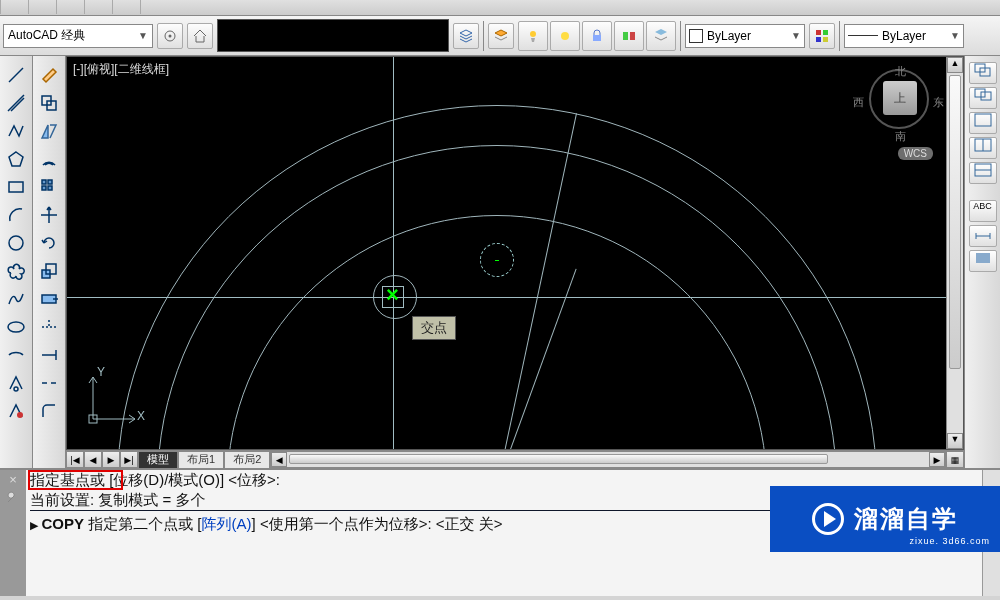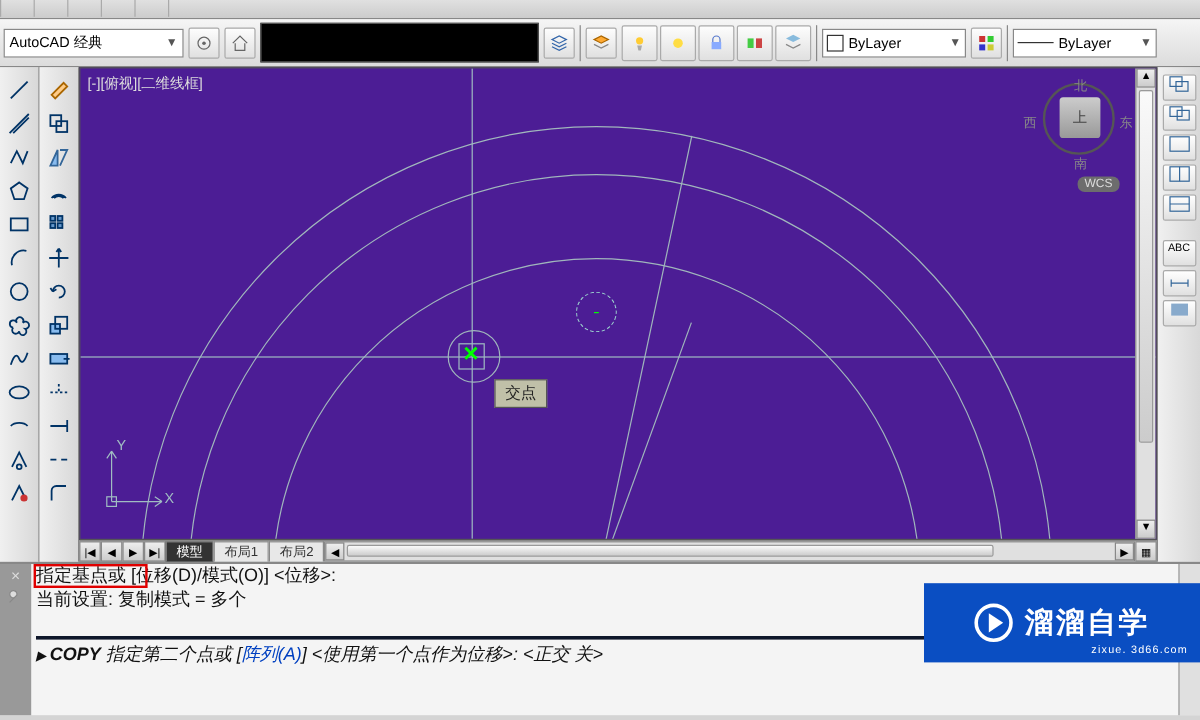--- a/index.html
+++ b/index.html
@@ -27,21 +27,21 @@
 .lineweight .arrow { margin-left:auto; font-size:10px; color:#555; }
 
 
 .main { display:flex; height: 412px; }
 .vtoolbar { width:33px; background:linear-gradient(90deg,#f0f0f0,#d8d8d8); border-right:1px solid #888; display:flex; flex-direction:column; align-items:center; padding-top:6px; gap:2px; }
 .vtoolbar.second { width:33px; }
 .vtool { width:26px; height:26px; display:flex; align-items:center; justify-content:center; border:1px solid transparent; border-radius:2px; }
 .vtool svg { width:20px; height:20px; stroke:#003366; stroke-width:1.5; fill:none; }
 
 .canvas-wrap { flex:1; display:flex; flex-direction:column; background:#0d1f24; position:relative; }
-.canvas { flex:1; background:#4c1d95; position:relative; overflow:hidden; border:1px solid #555; }
+.canvas { flex:1; background:#000000; position:relative; overflow:hidden; border:1px solid #555; }
 .view-label { position:absolute; top:4px; left:6px; font-size:12px; color:#ddd; }
 .crosshair-h { position:absolute; top:240px; left:0; right:0; height:1px; background:#a0bcc2; }
 .crosshair-v { position:absolute; left:326px; top:0; bottom:0; width:1px; background:#a0bcc2; }
 .picksq { position:absolute; top:229px; left:315px; width:22px; height:22px; border:1px solid #a0bcc2; }
 .pickx { position:absolute; color:#0f0; font-size:22px; font-weight:bold; left:319px; top:225px; }
 .tip { position:absolute; background:#c0c0a8; border:1.5px solid #555; padding:2px 8px; font-size:13px; color:#222; left:345px; top:259px; }
 .sel-circle { position:absolute; border:1px dashed #9cc; border-radius:50%; width:34px; height:34px; left:413px; top:186px; }
 .sel-dot { position:absolute; width:4px; height:1px; background:#0f0; left:428px; top:203px; }
 .arc { position:absolute; border:1px solid #a0b6bc; border-radius:50%; }
 .radial { position:absolute; width:1px; background:#a0b6bc; transform-origin: top center; }
@@ -73,21 +73,21 @@
 .vscroll .vbtn { height:16px; border:1px solid #888; background:linear-gradient(#eee,#ccc); font-size:9px; text-align:center; }
 .vscroll .vthumb { position:absolute; top:18px; left:2px; right:2px; height:75%; background:linear-gradient(#fafafa,#ccc); border:1px solid #999; border-radius:2px; }
 
 
 .cmdwin { height:128px; display:flex; background:#f4f4f4; border-top:2px solid #888; }
 .cmd-left { width:26px; background:#999; display:flex; flex-direction:column; align-items:center; justify-content:flex-start; gap:2px; padding-top:2px; }
 .cmd-left .cx { color:#ddd; font-size:13px; }
 .cmd-left .wr { width:16px; height:16px; }
 .cmd-body { flex:1; padding:0 4px; font-family: "Microsoft YaHei", SimSun, monospace; font-size:15px; line-height:20px; color:#111; position:relative; }
 .cmd-body .redbox { position:absolute; left:2px; top:0px; width:95px; height:20px; border:2.5px solid #e00000; }
-.cmd-last { border-top:3px solid #0f172a; padding-top:3px; margin-top:20px;font-style:italic; }
+.cmd-last { border-top:1px solid #0f172a; padding-top:3px; margin-top:0; }
 .arrow-prefix::before { content:"▶ "; font-size:11px; }
 .blue { color:#0040c0; }
 .cmd-scroll { width:18px; background:#e0e0e0; border-left:1px solid #999; }
 
 
 .watermark { position:absolute; right:0; bottom:48px; width:230px; height:66px; background:#0a4ec2; color:#fff; display:flex; align-items:center; justify-content:center; gap:10px; font-size:24px; font-weight:bold; letter-spacing:2px; }
 .watermark .play { width:32px; height:32px; border:3px solid #fff; border-radius:50%; display:flex; align-items:center; justify-content:center; }
 .watermark .play::after { content:""; border-left:12px solid #fff; border-top:8px solid transparent; border-bottom:8px solid transparent; margin-left:3px; }
 .watermark .sub { font-size:9px; font-weight:normal; letter-spacing:1px; position:absolute; bottom:6px; right:10px; }
 </style>

